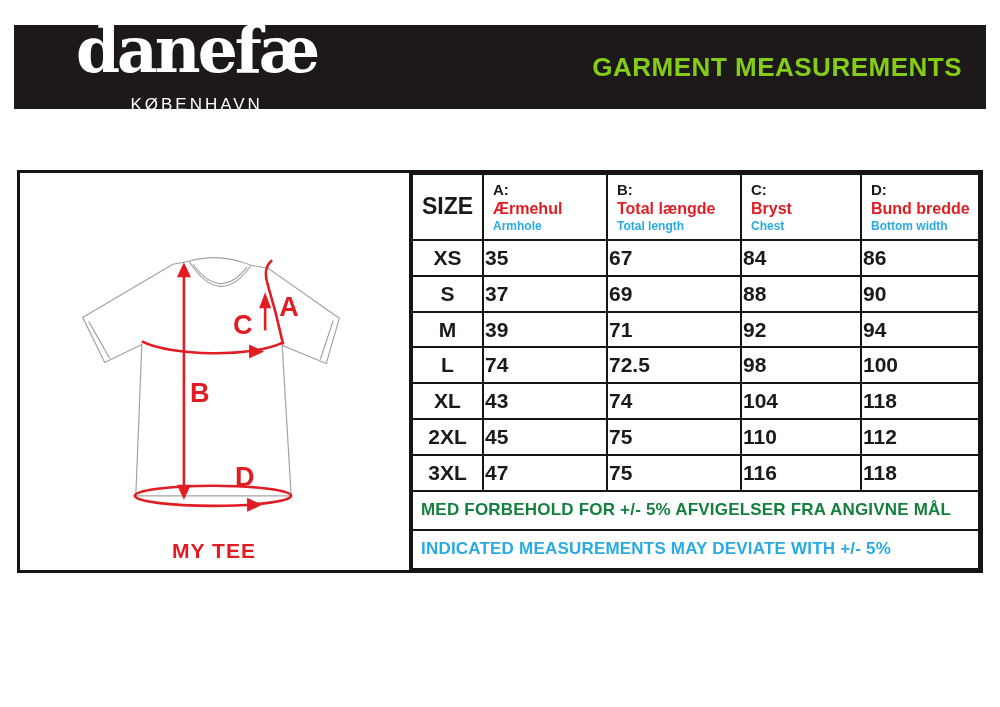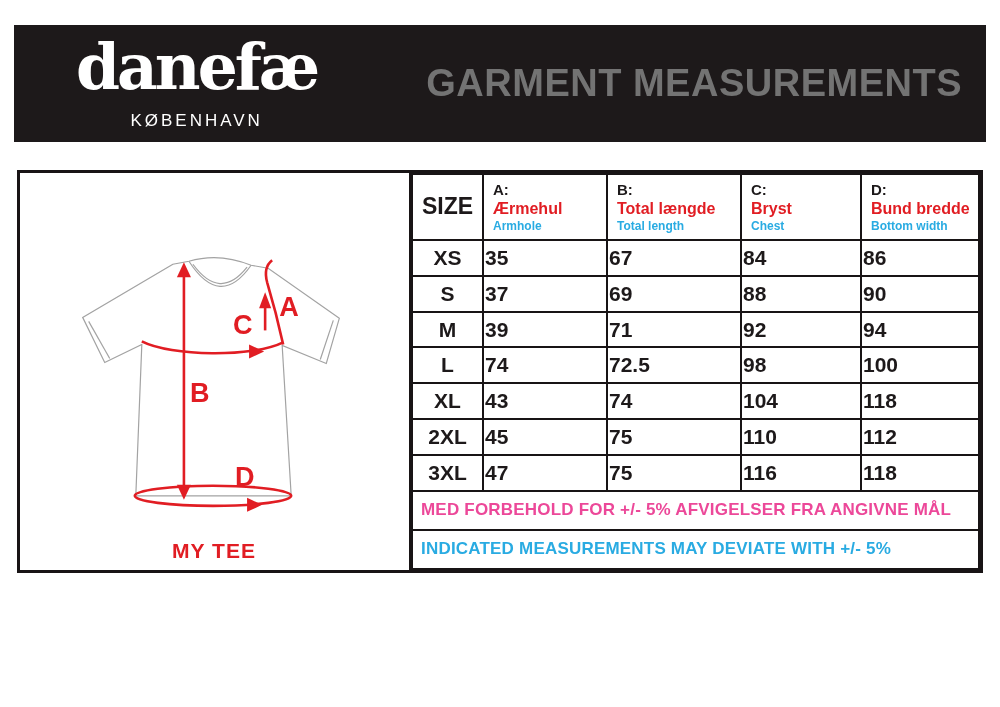--- a/index.html
+++ b/index.html
@@ -3,35 +3,35 @@
 <meta charset="utf-8">
 <style>
   html,body { margin:0; padding:0; background:#ffffff; }
   .page {
     position:relative; width:1000px; height:707px; background:#ffffff;
     font-family:"Liberation Sans", sans-serif; overflow:hidden;
   }
 
   
   .header-bar {
-    position:absolute; left:14px; top:25px; width:972px; height:117px;
+    position:absolute; left:14px; top:25px; width:972px; height:84px;
     background:#1d191a; display:flex; align-items:center;
   }
   .logo-block { margin-left:62px; text-align:center; color:#ffffff; line-height:1; }
   .logo-script {
     font-family:"DejaVu Serif", serif; font-weight:bold; font-size:63px;
     letter-spacing:-3px; line-height:0.95;
   }
   .logo-city {
     font-size:17px; letter-spacing:3px; margin-top:15px; color:#ffffff;
     font-family:"Liberation Sans", sans-serif;
   }
   .header-title {
-    margin-left:auto; margin-right:24px; color:#737373;
-    font-size:38px; font-weight:bold; letter-spacing:0.5px; white-space:nowrap;
+    margin-left:auto; margin-right:24px; color:#84cc16;
+    font-size:26px; font-weight:bold; letter-spacing:0.5px; white-space:nowrap;
   }
 
   
   .subtitle {
     position:absolute; top:139px; right:15px;
     font-size:21px; font-weight:bold; white-space:nowrap;
   }
   .subtitle-da { color:#e11d23; }
   .subtitle-sep { color:#1d191a; }
   .subtitle-en { color:#29abe2; }
@@ -56,21 +56,21 @@
   tr.hdr td { height:59px; vertical-align:middle; }
   .size-h { text-align:center; font-size:23px; font-weight:bold; color:#1d191a; }
   .col-header { padding:4px 0 4px 9px; line-height:1.22; }
   .ck  { color:#1d191a; font-size:15px; font-weight:bold; }
   .cda { color:#e11d23; font-size:16px; font-weight:bold; }
   .cen { color:#29abe2; font-size:12px; font-weight:bold; }
   tr.data-row td { height:34px; }
   .size-cell { text-align:center; font-size:21px; font-weight:bold; color:#1d191a; }
   .val-cell  { text-align:left; font-size:21px; font-weight:bold; color:#1d191a; }
   tr.note-row td { height:37px; padding-left:8px; font-size:17px; font-weight:bold; letter-spacing:0.2px; }
-  tr.note-da td { color:#ec4899; }
+  tr.note-da td { color:#15803d; }
   tr.note-en td { color:#29abe2; }
 
   
   .tee-line { fill:#ffffff; stroke:#a3a3a3; stroke-width:1.2; }
   .tee-thin { fill:none; stroke:#a3a3a3; stroke-width:1.2; }
   .red-line { fill:none; stroke:#e11d23; stroke-width:2.6; }
   .red-fill { fill:#e11d23; }
   .red-label {
     fill:#e11d23; font-family:"Liberation Sans", sans-serif;
     font-size:27px; font-weight:bold;

